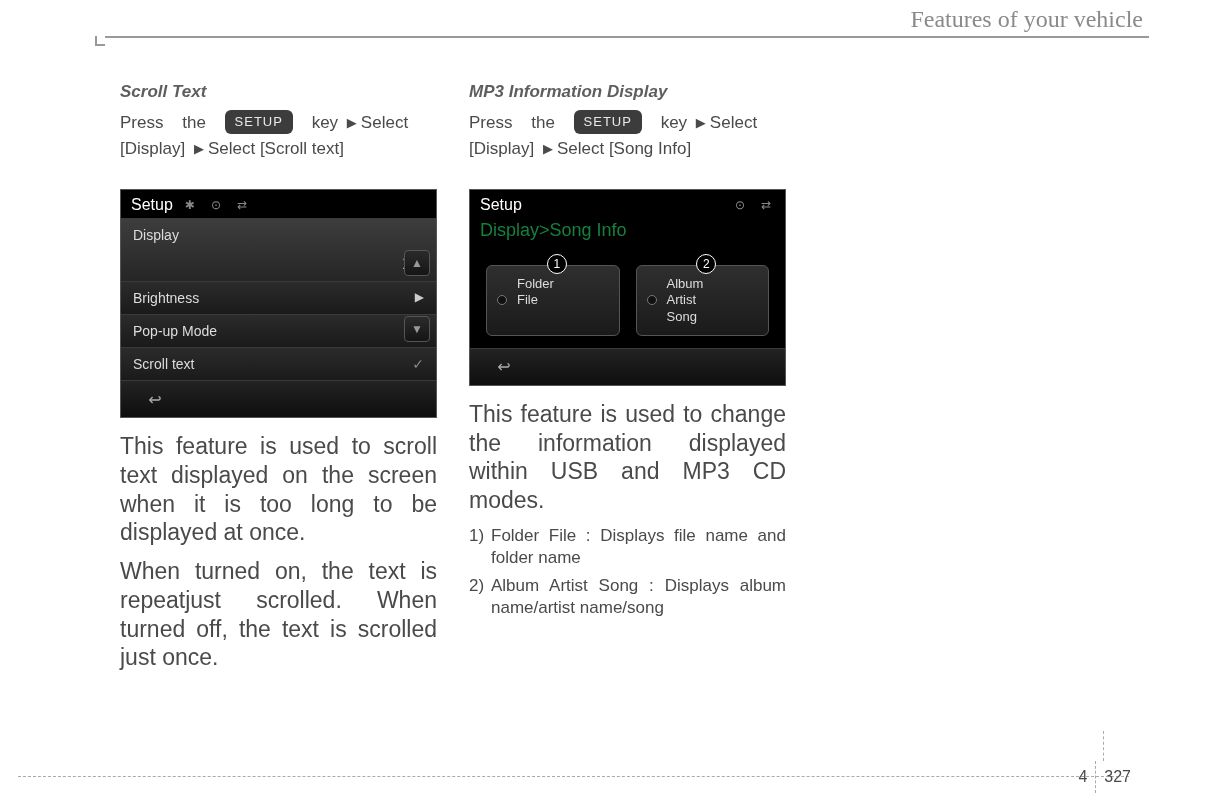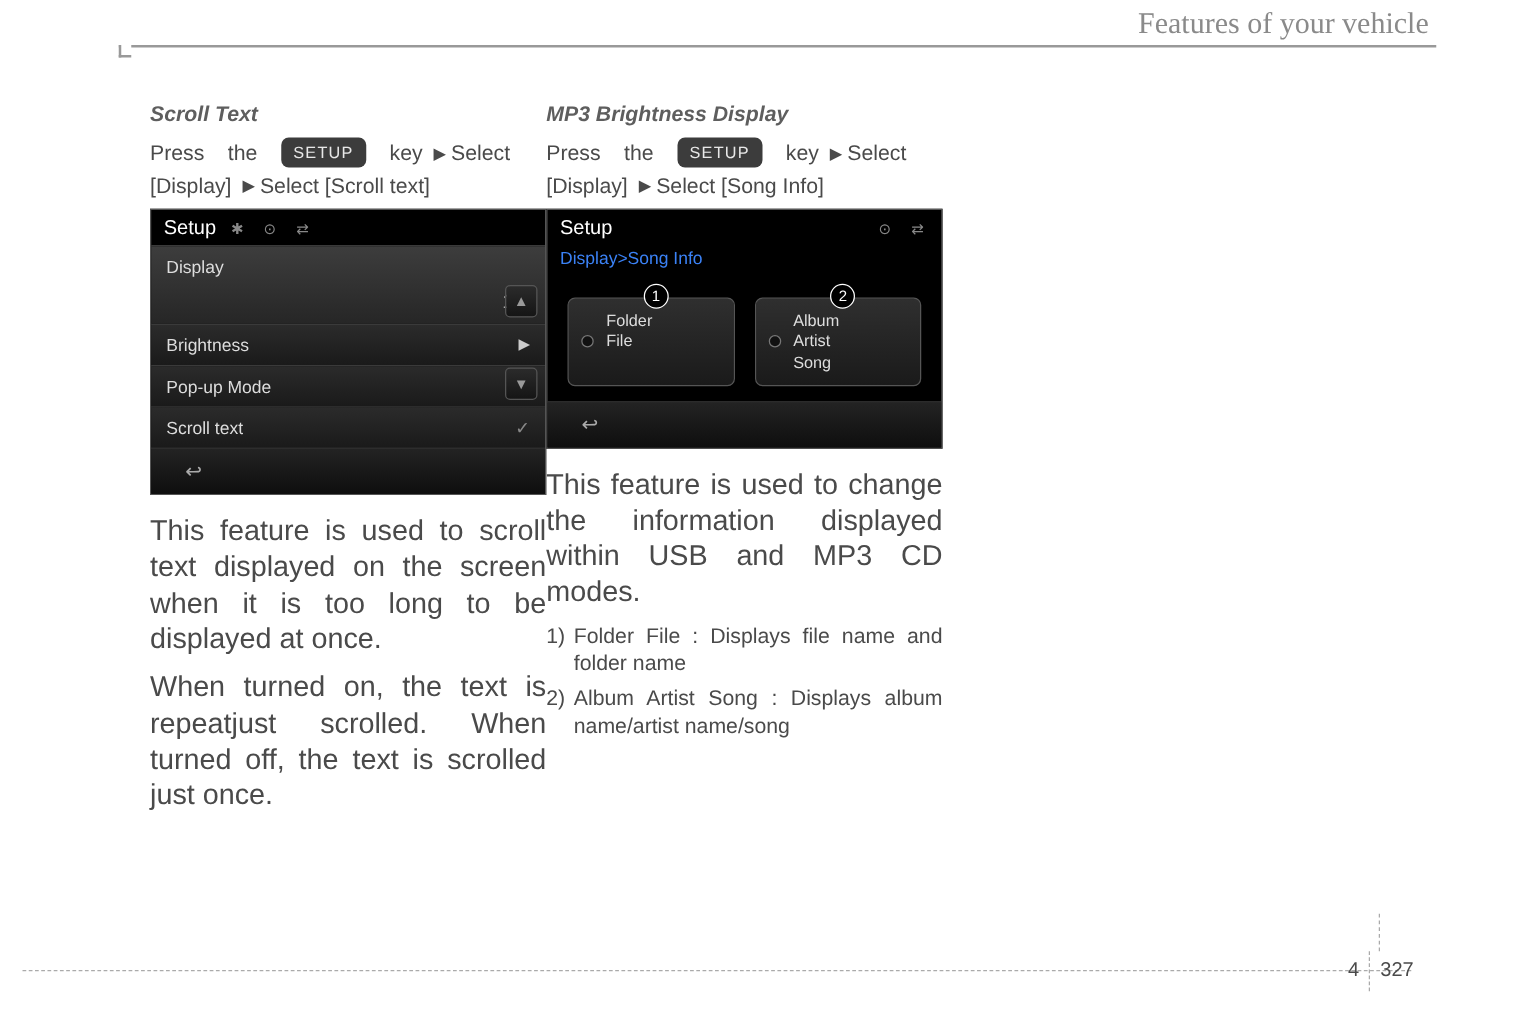--- a/index.html
+++ b/index.html
@@ -1,46 +1,46 @@
 <!DOCTYPE html>
 <html><head>
 <meta charset="utf-8">
 <style>
   * { box-sizing: border-box; margin: 0; padding: 0; }
   html, body { width: 1221px; height: 811px; background: #fff; font-family: Arial, Helvetica, sans-serif; color: #4a4a4a; }
   .page { position: relative; width: 1149px; height: 811px; padding: 0 60px; }
   .top-rule { position: absolute; left: 95px; right: 0; top: 36px; border-top: 2px solid #999; }
   .top-rule-tab { position: absolute; left: 95px; top: 36px; width: 10px; height: 10px; border-left: 2px solid #999; border-bottom: 2px solid #999; background:#fff; }
   .header-title { position: absolute; top: 6px; right: 6px; font-family: Georgia, 'Times New Roman', serif; font-size: 24px; color: #8a8a8a; }
-  .columns { position: absolute; top: 82px; left: 120px; right: 60px; display: flex; }
+  .columns { position: absolute; top: 82px; left: 120px; right: 60px; display: flex; gap: 32px; }
   .col { width: 317px; }
   h2.section { font-size: 17px; font-weight: bold; font-style: italic; color: #5e5e5e; margin-bottom: 8px; }
   .para { font-size: 23px; line-height: 1.25; color: #4a4a4a; text-align: justify; margin-bottom: 10px; }
-  .pressline { font-size: 17px; color: #4a4a4a; margin-bottom: 6px; line-height: 1.5; }
+  .pressline { font-size: 17px; color: #4a4a4a; margin-bottom: 28px; line-height: 1.5; }
   .pressline .gap { display:inline-block; width: 14px; }
   .setup-btn { display: inline-block; background: #3c3c3c; color: #e8e8e8; font-size: 13px; letter-spacing: 1px; padding: 2px 10px; border-radius: 6px; vertical-align: 2px; }
   .tri { font-size: 13px; padding: 0 4px; vertical-align: 1px; }
   
   .screenshot { width: 317px; border: 1px solid #555; background: #000; color: #ddd; font-size: 14px; margin-bottom: 14px; }
   .ss-title { display:flex; align-items:center; gap:12px; padding: 6px 10px 4px; font-size: 16px; color:#fff; }
   .ss-title .spacer { flex:1; }
   .ss-icons { color:#888; font-size:12px; letter-spacing:4px; }
   .row { display:flex; justify-content:space-between; padding: 8px 12px; background:linear-gradient(#2b2b2b,#1a1a1a); border-top:1px solid #3a3a3a; }
   .row.sel { background:linear-gradient(#3d3d3d,#262626); }
   .row .label { color:#ddd; }
   .row .count { color:#aaa; font-size:16px;margin-top:28px; }
   .side-arrows { position:absolute; right:6px; top:60px; display:flex; flex-direction:column; gap:40px; }
   .ss-wrap1 { position:relative; }
   .arrow-btn { width:26px; height:26px; background:linear-gradient(#2b2b2b,#151515); border:1px solid #555; border-radius:4px; color:#999; display:flex; align-items:center; justify-content:center; font-size:12px; }
   .back-row { padding:8px 14px; background:linear-gradient(#232323,#0e0e0e); border-top:1px solid #3a3a3a; }
   .back-btn { width:40px; height:20px; color:#aaa; display:flex; align-items:center; justify-content:center; font-size:16px; }
   .chk { color:#888; font-size:14px; }
   .play { color:#ccc; font-size:12px; }
   
-  .ss-sub { padding: 2px 10px 8px; color:#3b82f6; font-size:14px; }
+  .ss-sub { padding: 2px 10px 8px; color:#15803d; font-size:18px; }
   .opts { display:flex; gap:16px; padding: 10px 16px 12px; }
   .opt { position:relative; flex:1; background:linear-gradient(#2f2f2f,#1a1a1a); border:1px solid #555; border-radius:6px; padding:10px 8px 10px 30px; color:#ddd; font-size:13px; line-height:1.25; }
   .opt .radio { position:absolute; left:10px; top:50%; transform:translateY(-50%); width:10px; height:10px; border:1px solid #777; border-radius:50%; background:#111; }
   .bullet { position:absolute; top:-12px; left:50%; transform:translateX(-6px); width:20px; height:20px; border-radius:50%; background:#000; color:#fff; font-size:12px; display:flex; align-items:center; justify-content:center; border:1px solid #fff; }
   .ss2-body { position:relative; padding-top:6px; }
   ol.numbered { list-style:none; padding:0; margin-top: 10px; }
   ol.numbered li { display:flex; font-size:17px; color:#4a4a4a; text-align:justify; line-height:1.3; margin-bottom:6px; }
   ol.numbered li .n { width:22px; flex:none; }
   ol.numbered li .t { flex:1; text-align:justify; }
   .footer { position:absolute; left:18px; right:20px; bottom:34px; }
@@ -105,21 +105,21 @@
           <div class="arrow-btn">▲</div>
           <div class="arrow-btn">▼</div>
         </div>
       </div>
 
       <p class="para">This feature is used to scroll text dis­played on the screen when it is too long to be displayed at once.</p>
       <p class="para">When turned on, the text is repeat­just scrolled. When turned off, the text is scrolled just once.</p>
     </div>
 
     <div class="col">
-      <h2 class="section">MP3 Brightness Display</h2>
+      <h2 class="section">MP3 Information Display</h2>
 
       <div class="pressline">
         <span>Press</span><span class="gap"></span>
         <span>the</span><span class="gap"></span>
         <span class="setup-btn">SETUP</span><span class="gap"></span>
         <span>key</span>
         <span class="tri">▶</span><span>Select</span><br>
         <span>[Display]</span>
         <span class="tri">▶</span><span>Select [Song Info]</span>
       </div>

